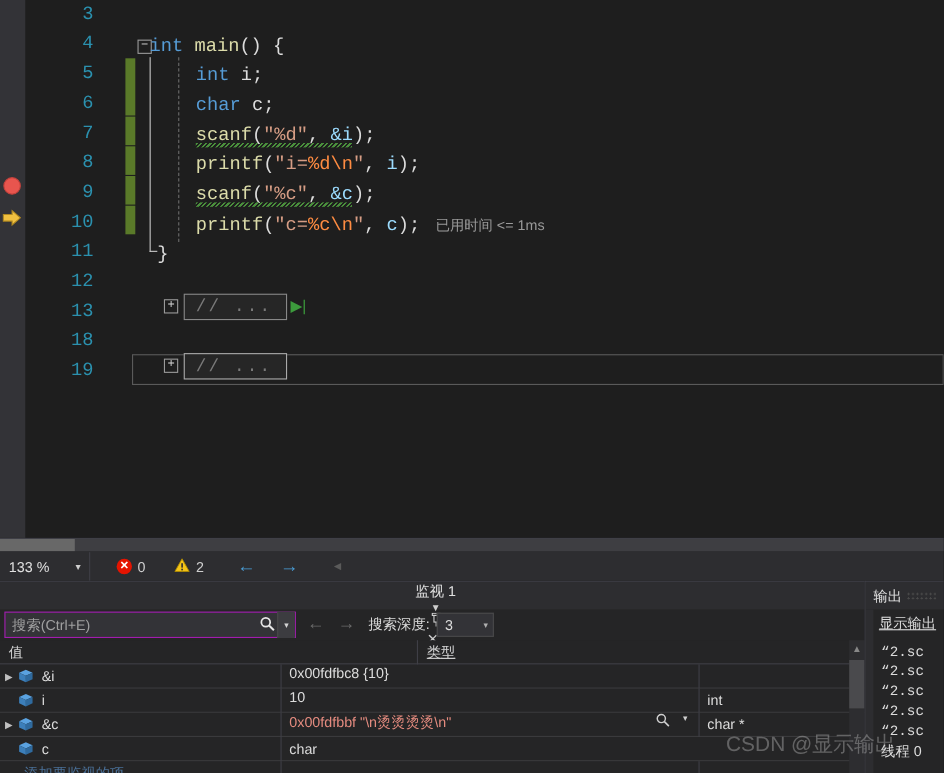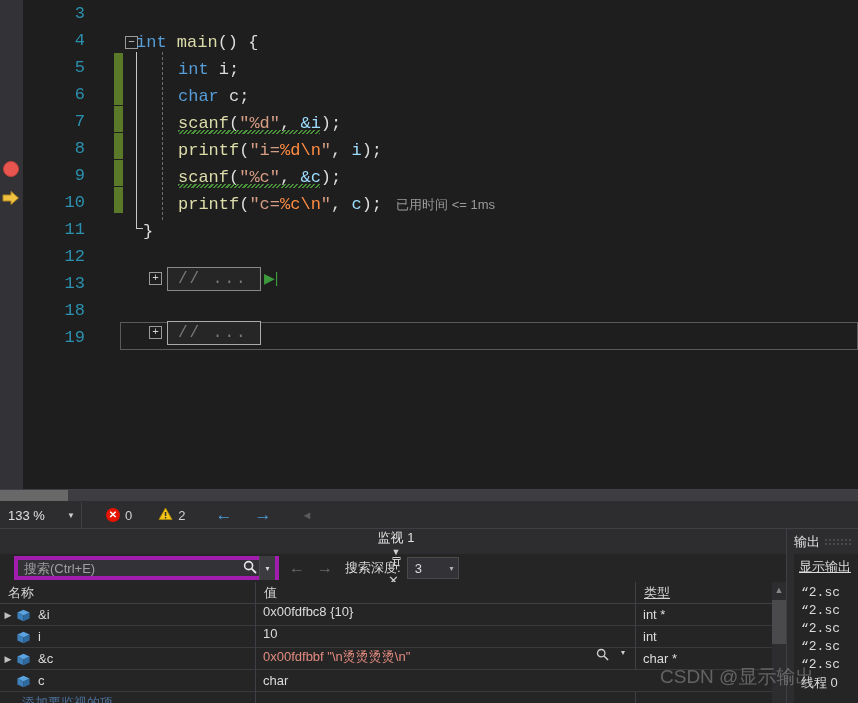--- a/index.html
+++ b/index.html
@@ -125,22 +125,22 @@
     flex: 1; height: 7px; margin: 0 8px;
     background-image: radial-gradient(#4a4a4a 0.8px, transparent 0.9px);
     background-size: 4px 4px;
   }
   .panel-ico { color: #cfcfcf; font-size: 13px; margin: 0 5px; cursor: pointer; }
   #searchrow {
     position: absolute; left: 0; top: 25px; width: 786px; height: 28px;
     display: flex; align-items: center;
   }
   #searchbox {
-    width: 265px; height: 24px; margin-left: 14px; background: #333337;
-    border: 4px solid #a21caf; display: flex; align-items: center;
+    width: 265px; height: 24px; margin-left: 4px; background: #333337;
+    border: 1px solid #a21caf; display: flex; align-items: center;
   }
   #searchbox input {
     flex:1; background: transparent; border: none; outline: none;
     color: #d4d4d4; font-size: 13px; padding-left: 6px;
     font-family: "Liberation Sans", sans-serif;
   }
   #searchbox input::placeholder { color: #a0a0a0; }
   .mag { color: #e6e6e6; font-size: 14px; padding: 0 2px; }
   .sb-drop { width: 16px; height: 24px; background:#3c3c40; color:#d4d4d4;
     font-size: 8px; display:flex; align-items:center; justify-content:center;
@@ -349,43 +349,39 @@
       <span class="srch-nav">→</span>
       <span class="depth-lbl">搜索深度:</span>
       <span class="depth-sel">
         <span>3</span>
         <span class="tri">▾</span>
       </span>
     </div>
 
     <div id="wtable">
       <div id="whead">
-        <span class="wh-cell" style="width:256px;">名称</span>
         <span class="wh-cell" style="width:380px;">值</span>
         <span class="wh-cell wh-underline" style="width:136px;border-right:none;">类型</span>
       </div>
 
       <div class="wrow" style="top:22px;">
         <span class="wc-name">
           <span class="expander">▶</span>
           <span class="cubeico">
             <svg width="15" height="13" viewBox="0 0 15 13">
               <path d="M7.5 0.8 L13.6 3.6 L7.5 6.4 L1.4 3.6 Z" fill="#5aa2e0"></path>
               <path d="M1.4 3.6 L7.5 6.4 L7.5 12.2 L1.4 9.4 Z" fill="#3c7fba"></path>
               <path d="M13.6 3.6 L7.5 6.4 L7.5 12.2 L13.6 9.4 Z" fill="#2f6a9e"></path>
             </svg>
           </span>
           <span class="nametxt">&amp;i</span>
         </span>
         <span class="wc-val">
           <span class="valtxt">0x00fdfbc8 {10}</span>
         </span>
-        <span class="wc-type">
-          <span class="typetxt">int *</span>
-        </span>
       </div>
 
       <div class="wrow" style="top:44px;">
         <span class="wc-name">
           <span class="expander"></span>
           <span class="cubeico">
             <svg width="15" height="13" viewBox="0 0 15 13">
               <path d="M7.5 0.8 L13.6 3.6 L7.5 6.4 L1.4 3.6 Z" fill="#5aa2e0"></path>
               <path d="M1.4 3.6 L7.5 6.4 L7.5 12.2 L1.4 9.4 Z" fill="#3c7fba"></path>
               <path d="M13.6 3.6 L7.5 6.4 L7.5 12.2 L13.6 9.4 Z" fill="#2f6a9e"></path>

